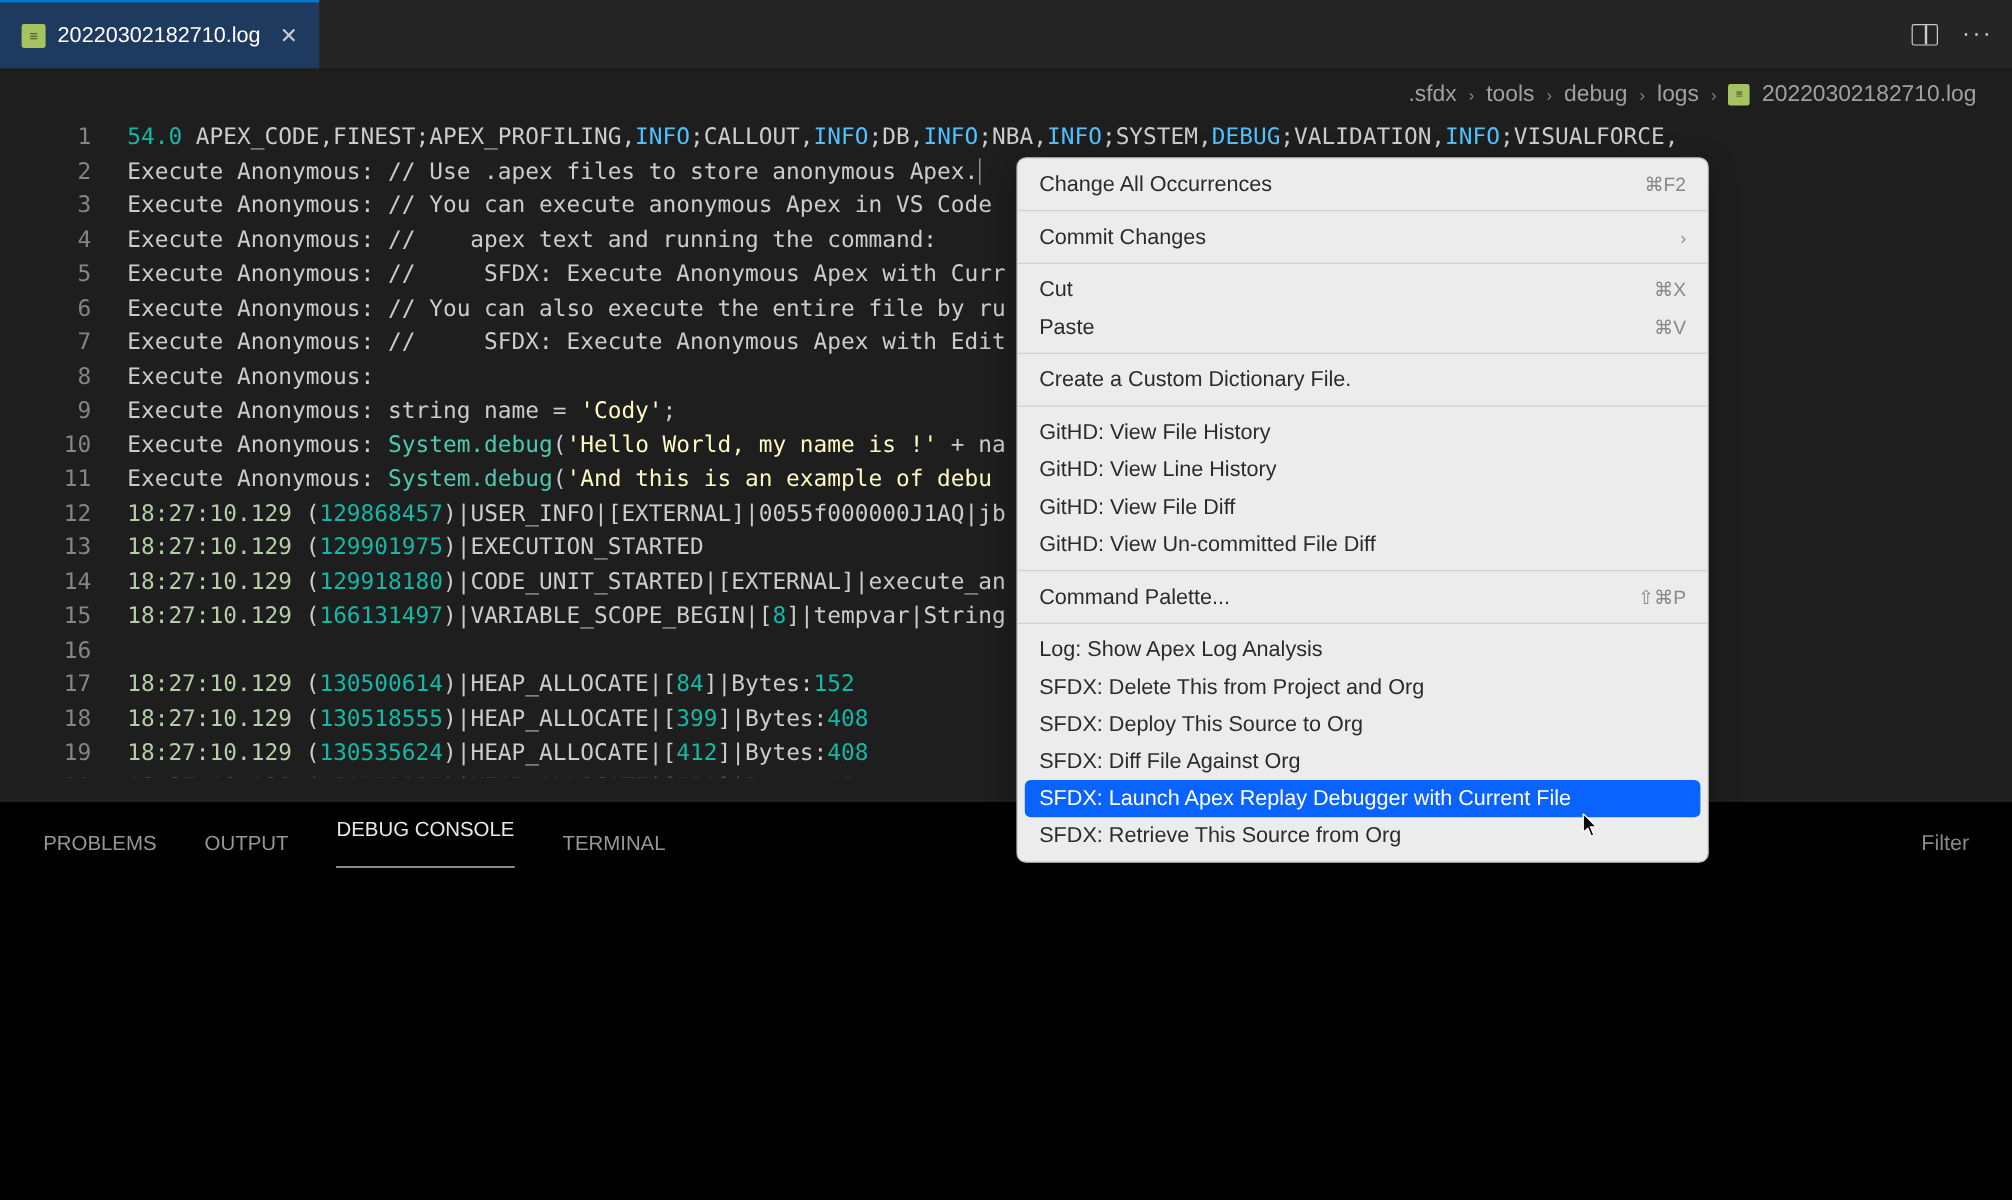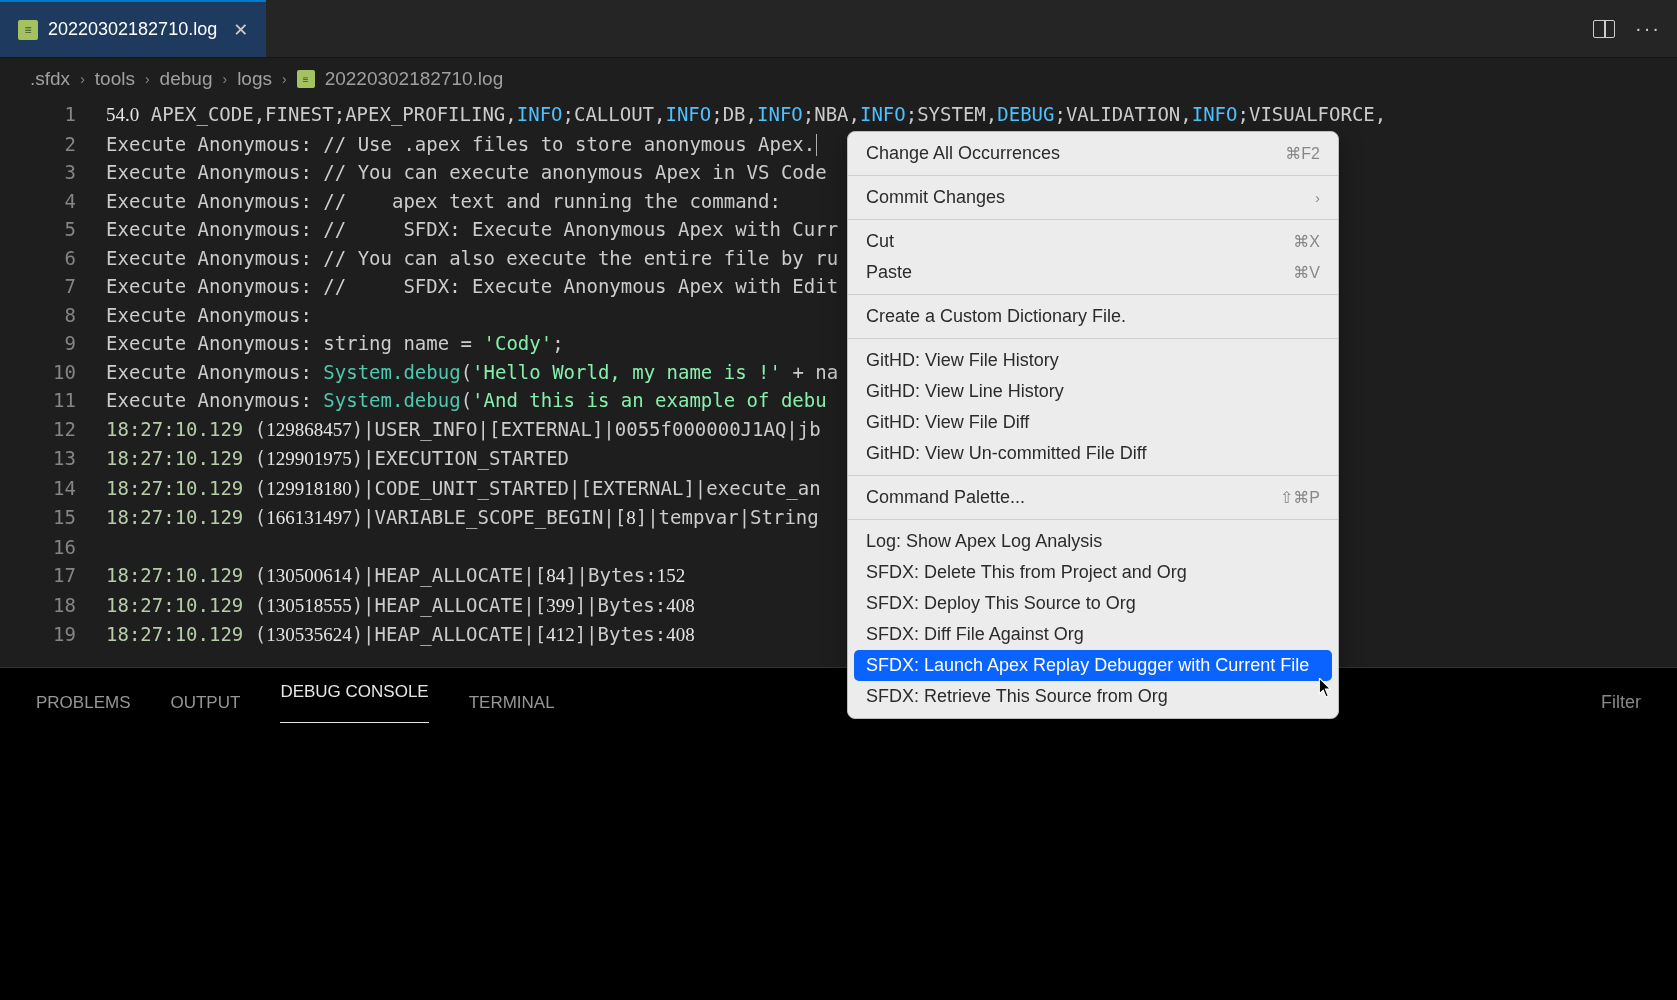--- a/index.html
+++ b/index.html
@@ -74,20 +74,21 @@
 }
 .more-icon { font-size: 20px; letter-spacing: 2px; }
 
 .breadcrumb {
   display: flex;
   align-items: center;
   gap: 10px;
   padding: 10px 30px;
   font-size: 19px;
   color: #a0a0a0;
+  justify-content: flex-end;
 }
 .breadcrumb .chevron { color: #888; font-size: 14px; }
 .breadcrumb .file-icon {
   width: 18px;
   height: 18px;
   background: #a5c261;
   border-radius: 2px;
   display: inline-flex;
   align-items: center;
   justify-content: center;
@@ -119,24 +120,24 @@
 .editor-line.dimmed { opacity: 0.5; }
 .caret {
   display: inline-block;
   width: 1px;
   height: 22px;
   background: #aeafad;
   vertical-align: middle;
   margin-left: 1px;
 }
 
-.t-num { color: #e5e5e5; font-family: Liberation Serif, serif; }
+.t-num { color: #14b8a6; }
 .t-info { color: #4fc1ff; }
 .t-debug { color: #4fc1ff; }
-.t-str { color: #86efac; }
+.t-str { color: #fef9c3; }
 .t-call { color: #4ec9b0; }
 .t-timestamp { color: #b5cea8; }
 
 .bottom-panel {
   border-top: 1px solid #333;
   background: #000000;
   position: absolute;
   bottom: 0;
   left: 0;
   right: 0;
@@ -159,21 +160,21 @@
 .panel-filter {
   margin-left: auto;
   color: #888;
   font-size: 18px;
 }
 
 .context-menu {
   position: absolute;
   top: 131px;
   left: 847px;
-  width: 492px;
+  width: 577px;
   background: #ececec;
   border: 1px solid #bcbcbc;
   border-radius: 8px;
   box-shadow: 0 8px 24px rgba(0,0,0,0.35);
   color: #2b2b2b;
   font-size: 18px;
   padding: 6px 0;
   z-index: 100;
 }
 .menu-item {

